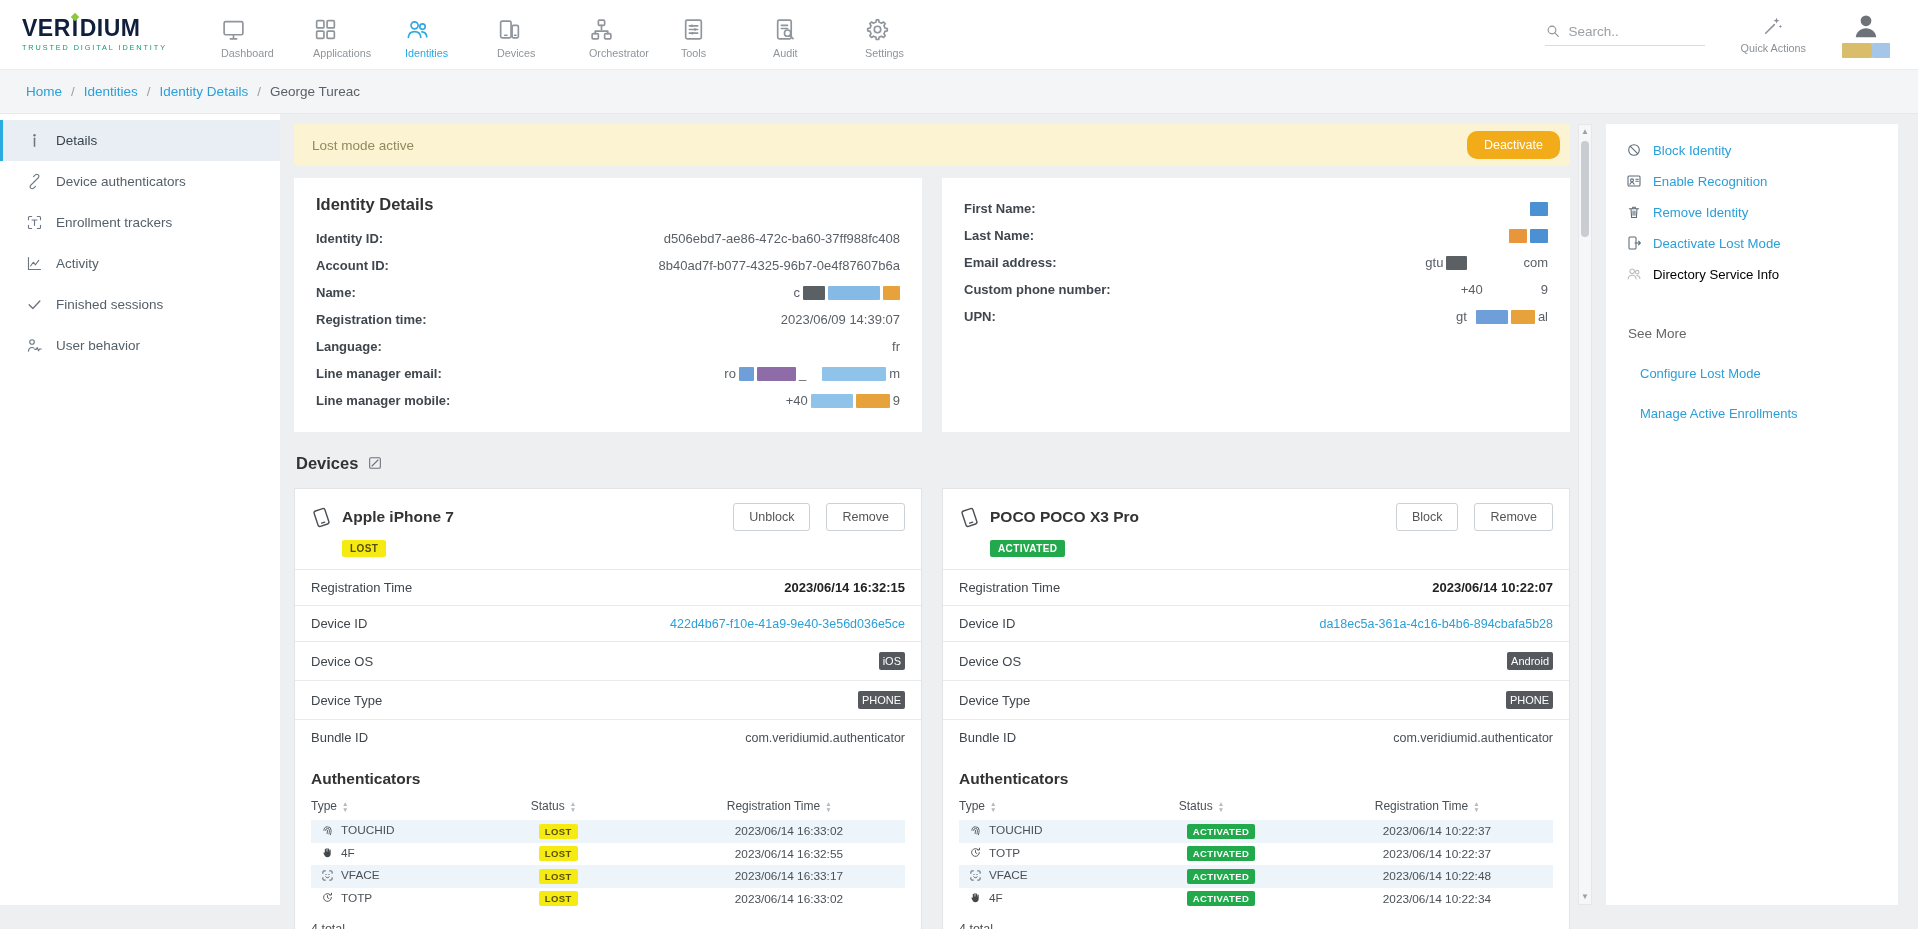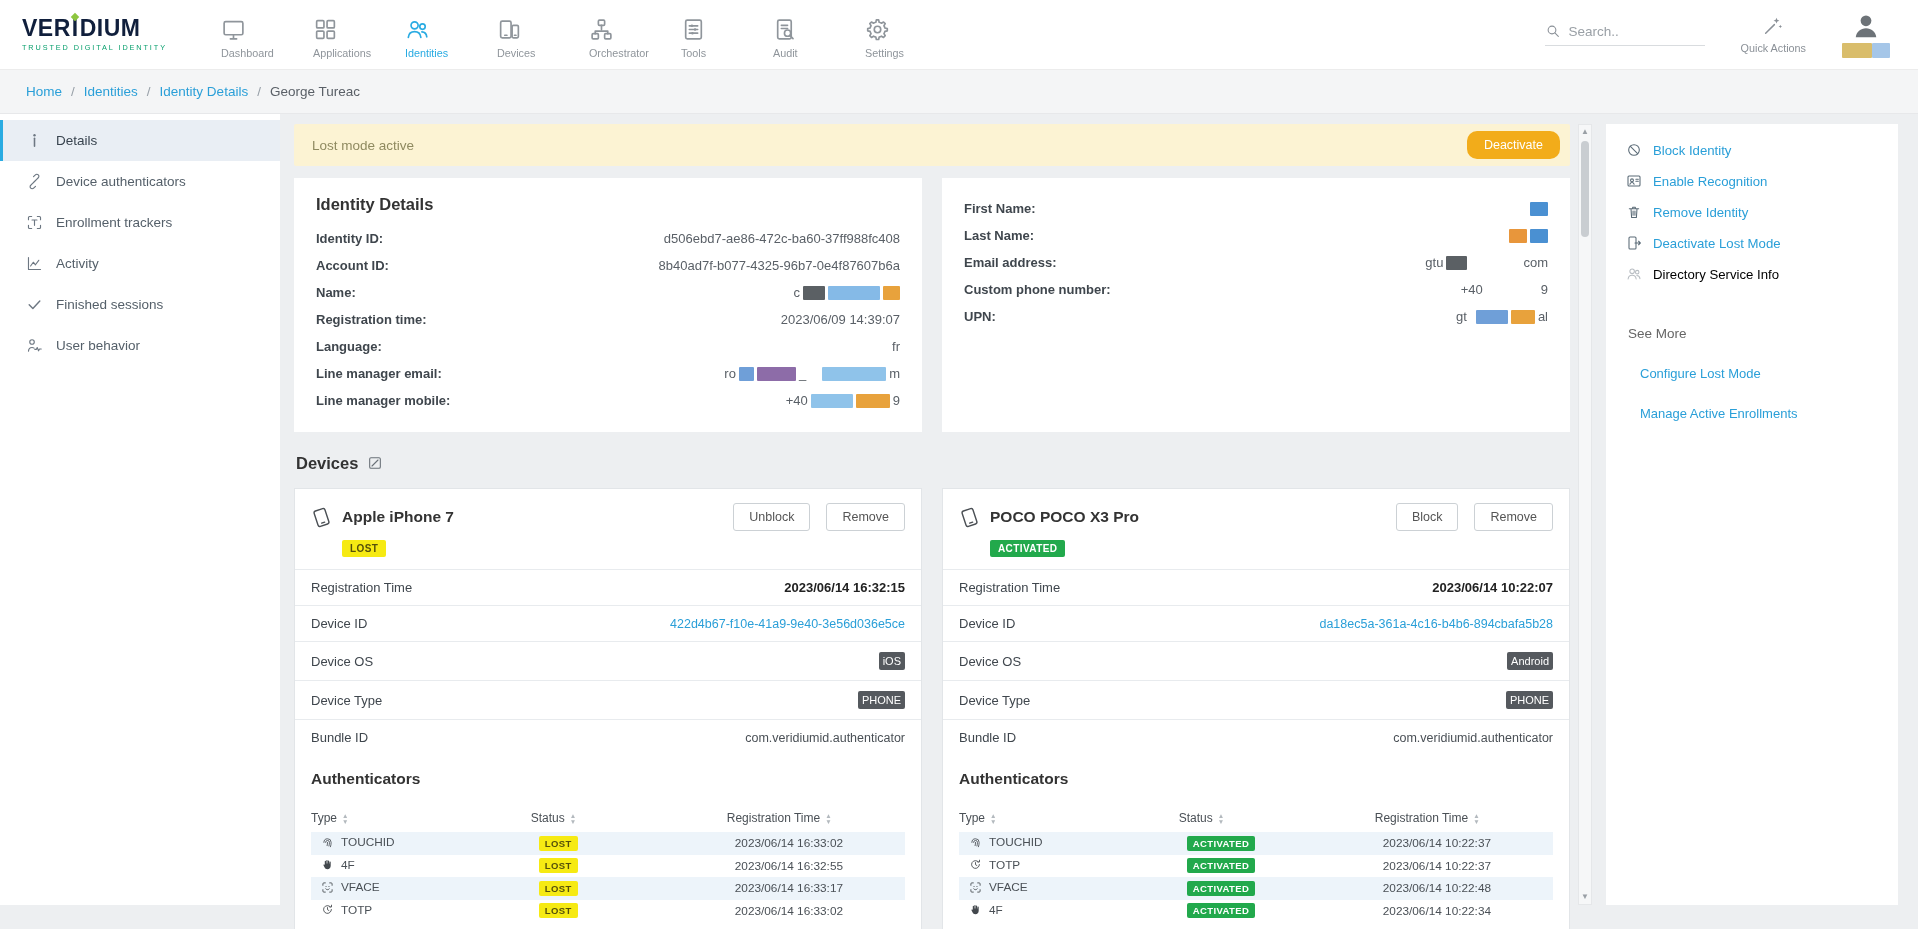--- a/index.html
+++ b/index.html
@@ -75,21 +75,21 @@
   .status-lost{background:var(--lost-yellow,#f6ea13);color:#55500a}
   .status-activated{background:var(--activated-green,#22a94c);color:#fff}
   .status-badge.sm{font-size:9.5px;padding:2px 6px}
   .dc-field{display:flex;justify-content:space-between;align-items:center;border-top:1px solid #e8ebee;padding:10px 16px;font-size:13px}
   .dc-label{color:#3f464d}
   .v-bold{font-weight:bold;color:#222;font-size:13px}
   .v-link{color:var(--link-blue,#2a9fd8);font-size:12.5px;cursor:pointer}
   .v-plain{color:#4a5056;font-size:12.5px}
   .os-badge{background:var(--os-badge-bg,#55595e);color:#fff;font-size:11px;padding:3px 4px;border-radius:2px}
   .auth-title{font-size:15.5px;font-weight:bold;color:#333;padding:15px 16px 9px}
-  .auth-table{width:calc(100% - 32px);margin:12px 16px;border-collapse:collapse}
+  .auth-table{width:calc(100% - 32px);margin:0 16px;border-collapse:collapse}
   .auth-table th{font-weight:normal;color:#4a5056;text-align:left;padding:2px 0 7px;font-size:12px;cursor:pointer}
   .auth-table th:nth-child(1){width:37%}
   .auth-table th:nth-child(2){width:33%}
   .auth-table th:nth-child(3){width:30%}
   .auth-table td{padding:3px 8px;font-size:11.8px;color:#4a5056}
   .auth-table tr.odd{background:#edf4fa}
   .sort{display:inline-flex;flex-direction:column;margin-left:5px;vertical-align:middle}
   .sort i{font-style:normal;font-size:6.5px;line-height:5.5px;color:#b3b9be}
   .type-cell{display:inline-flex;align-items:center;gap:7px;padding-left:2px}
   .type-cell .icn{width:13px;height:13px;color:#43484d}

